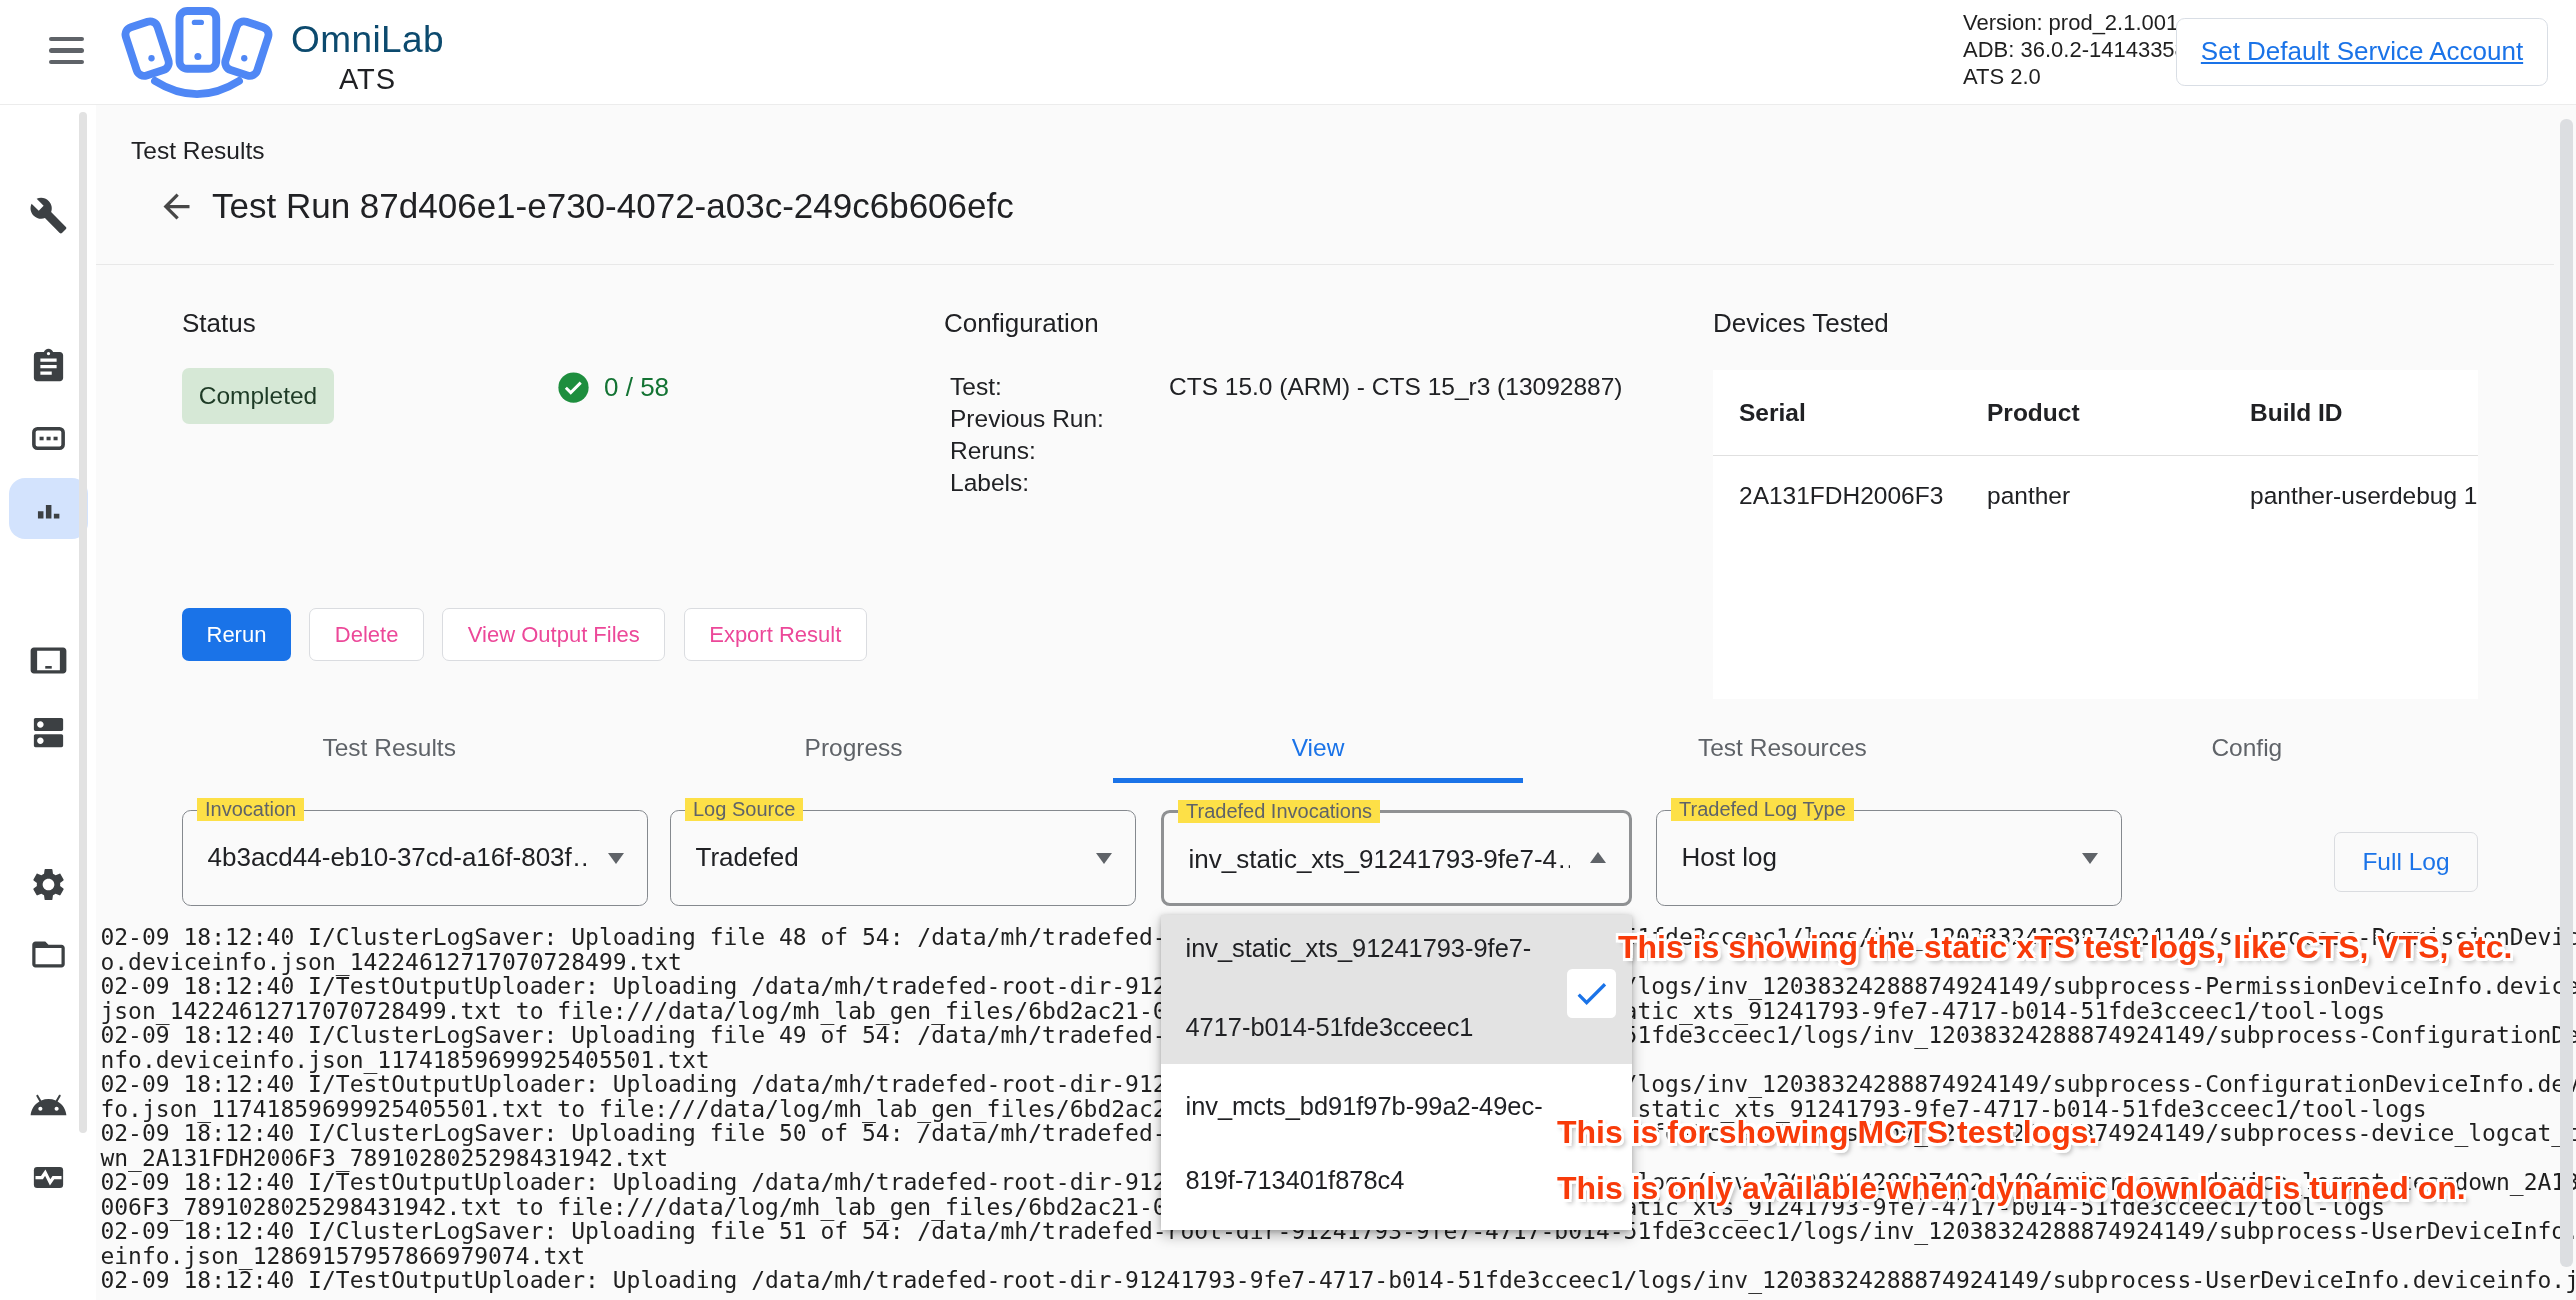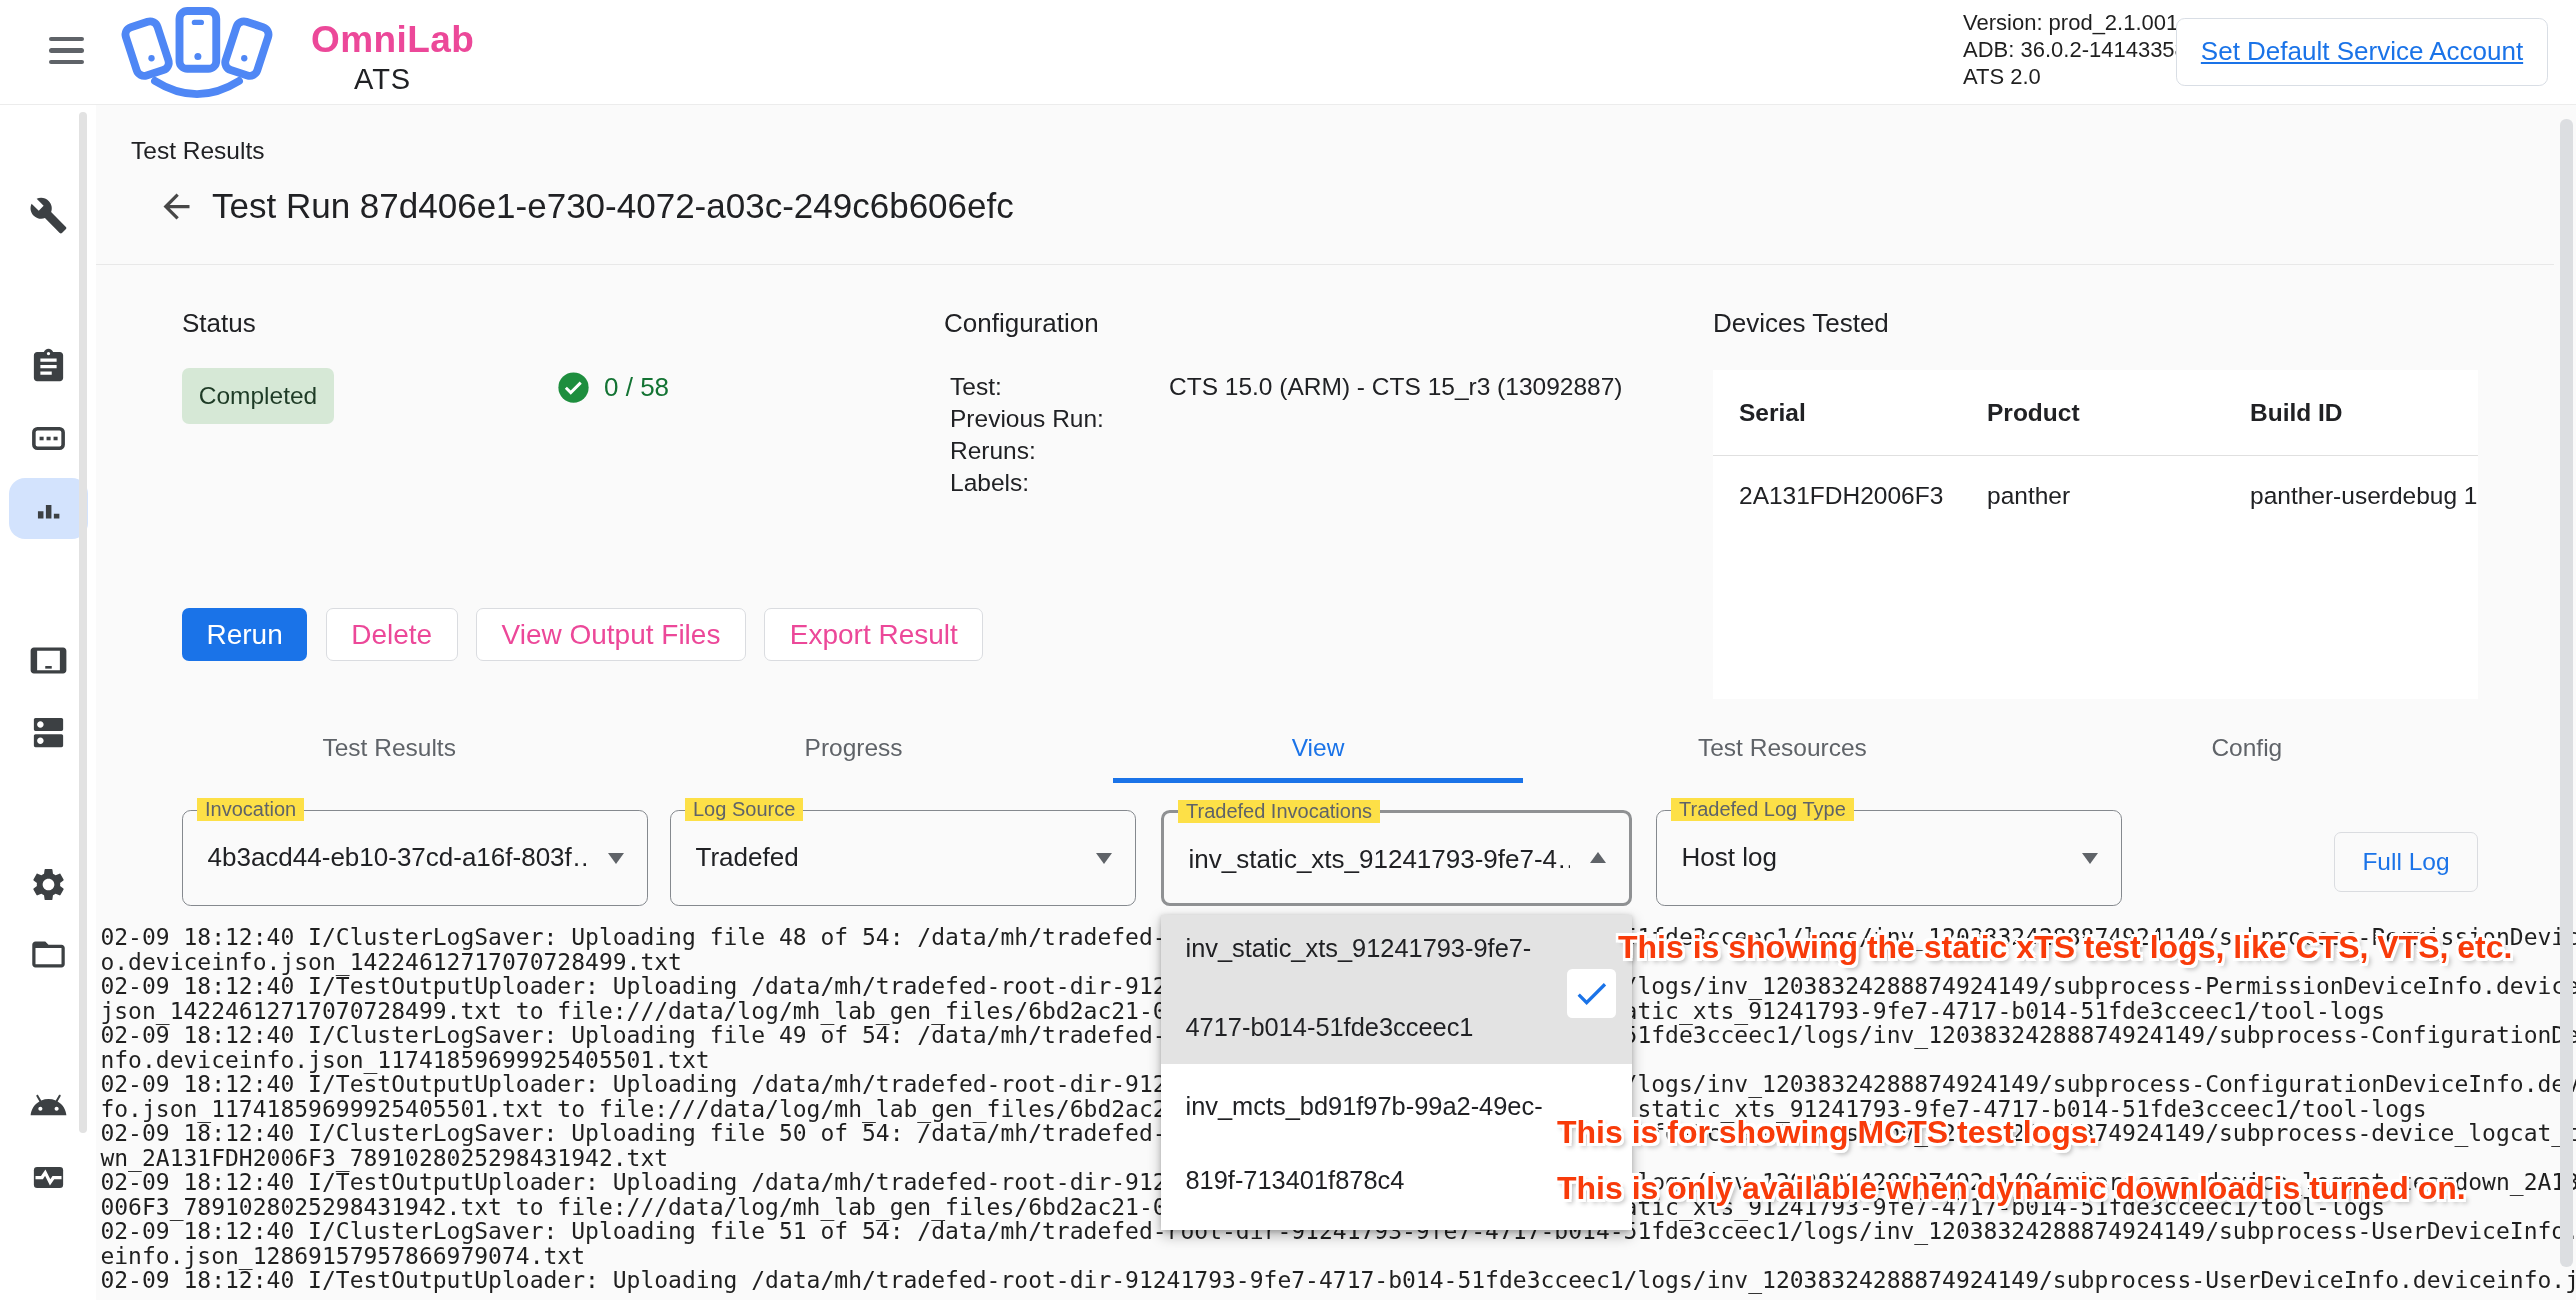--- a/index.html
+++ b/index.html
@@ -6,21 +6,21 @@
   html,body { width:2576px; height:1300px; overflow:hidden; }
   body { font-family:"Liberation Sans", sans-serif; background:#fafafa; color:#202124; position:relative; }
 
   
   .topbar { position:absolute; left:0; top:0; width:2576px; height:105px; background:#fff;
             border-bottom:1.8px solid #ececec; z-index:60; }
   .hamburger { position:absolute; left:49px; top:37px; width:35px; height:30px; cursor:pointer; }
   .hamburger span { display:block; width:35px; height:4.4px; background:#5f6368; border-radius:2.6px; margin-bottom:7px; }
   .logo-svg { position:absolute; left:118px; top:3.5px; }
   .brand { position:absolute; left:291px; top:19px; text-align:center; }
-  .brand-name { font-size:37px; font-weight:bold; color:#ec4899; letter-spacing:0.4px;margin-left:20px; }
+  .brand-name { font-size:37px; font-weight:normal; color:#0c4a6e; letter-spacing:0.4px; }
   .brand-sub { font-size:29px; color:#202124; margin-top:1.8px; letter-spacing:0.9px; }
   .version-block { position:absolute; left:1963px; top:8.8px; font-size:22px; line-height:27px; color:#1f1f1f; }
   .sda-btn { position:absolute; left:2176px; top:17.5px; width:372px; height:68px; background:#fff;
              border:1.8px solid #d9dee5; border-radius:8.8px; color:#1a73e8; font-size:26px; font-weight:500;
              display:flex; align-items:center; justify-content:center; cursor:pointer;text-decoration:underline; }
 
   
   .sidebar { position:absolute; left:0; top:105px; width:96px; height:1195px; background:#fff; z-index:50; }
   .side-item { position:absolute; left:29px; width:39px; height:39px; cursor:pointer; }
   .side-item svg { width:39px; height:39px; }
@@ -49,21 +49,21 @@
 
   .devices-card { left:1617px; top:265px; width:765px; height:329px; background:#fff; }
   .dev-row { display:flex; align-items:center; padding-left:26px; font-size:24.5px; color:#202124; }
   .dev-head { height:85px;font-weight:bold; }
   .dev-divider { height:0.9px; background:#e0e0e0; }
   .dev-data { height:81px; }
   .dev-c1 { width:248px; } .dev-c2 { width:263px; }
   .dev-c3 { flex:1; white-space:nowrap; overflow:hidden; }
 
   .actions { left:86px; top:503px; display:flex; gap:18.4px; }
-  .btn { height:53px; border-radius:7px; font-size:28px; font-weight:500; display:flex; align-items:center;
+  .btn { height:53px; border-radius:7px; font-size:22px; font-weight:500; display:flex; align-items:center;
          padding:0 24.5px; cursor:pointer; font-family:"Liberation Sans",sans-serif;text-align:right; }
   .btn-filled { background:#1a73e8; color:#fff; border:none; }
   .btn-outline { background:#fff; color:#ec4899; border:1.8px solid #dadce0; }
 
   .tabs { left:61px; top:608px; width:2322px; height:70px; display:flex; }
   .tab { flex:1; display:flex; align-items:center; justify-content:center; font-size:24.5px; color:#5f6368;
          position:relative; cursor:pointer; }
   .tab.active { color:#1a73e8; }
   .tab.active::after { content:""; position:absolute; bottom:0; left:50%; transform:translateX(-50%);
                        width:410px; height:5.3px; background:#1a73e8; }

